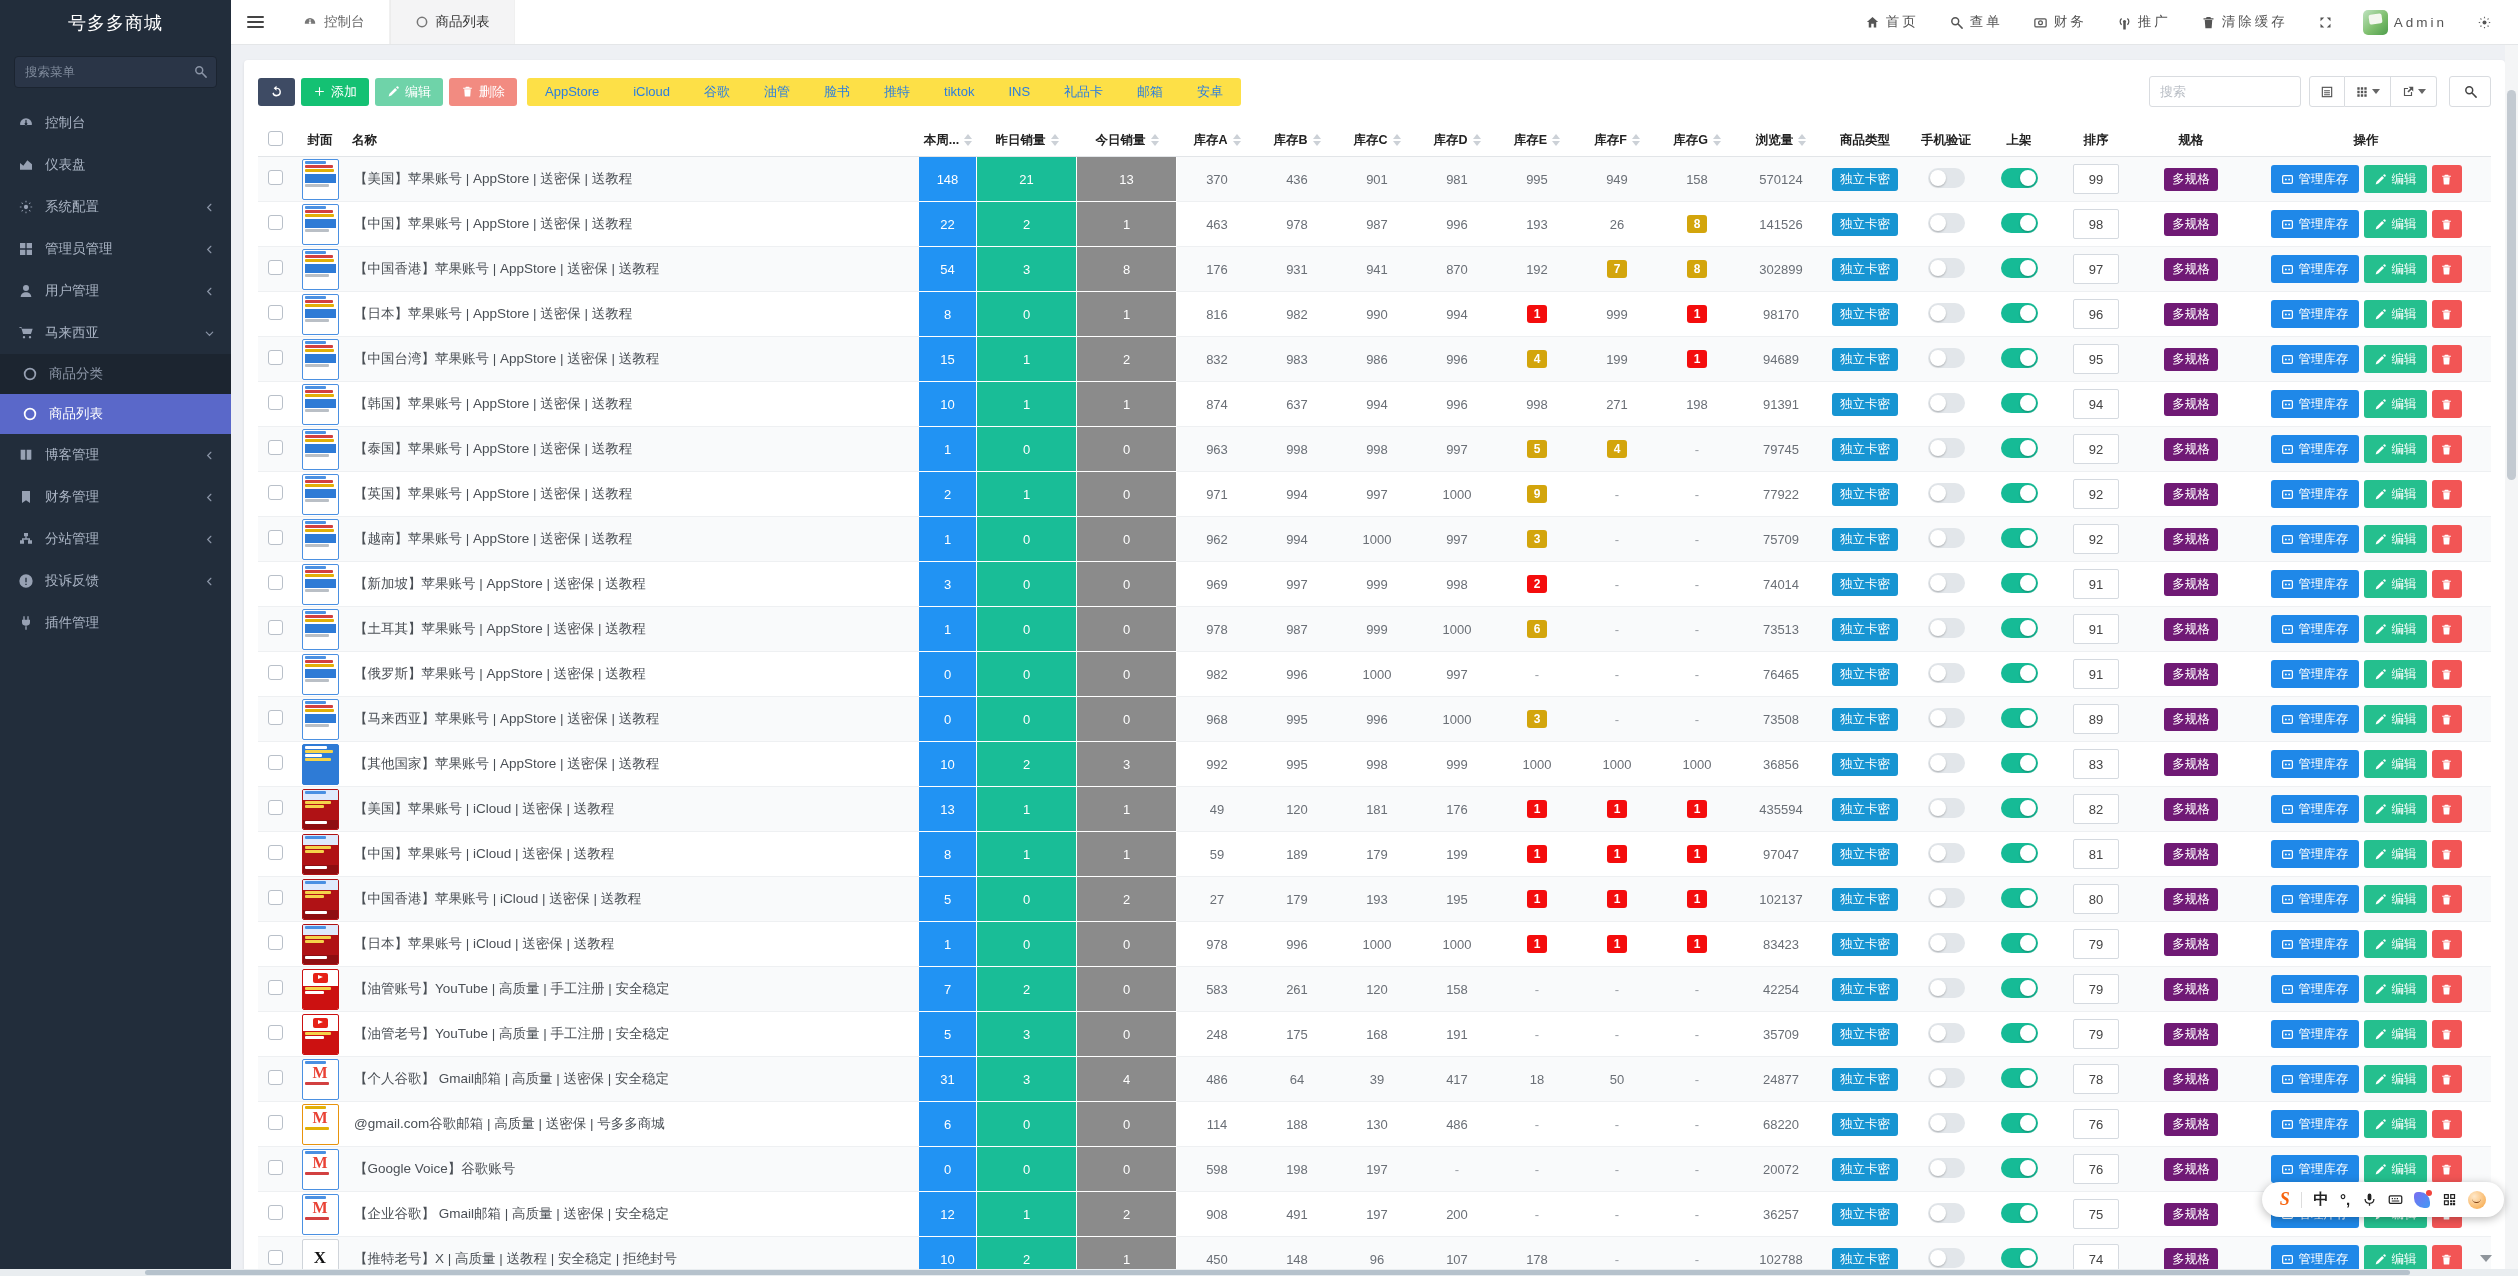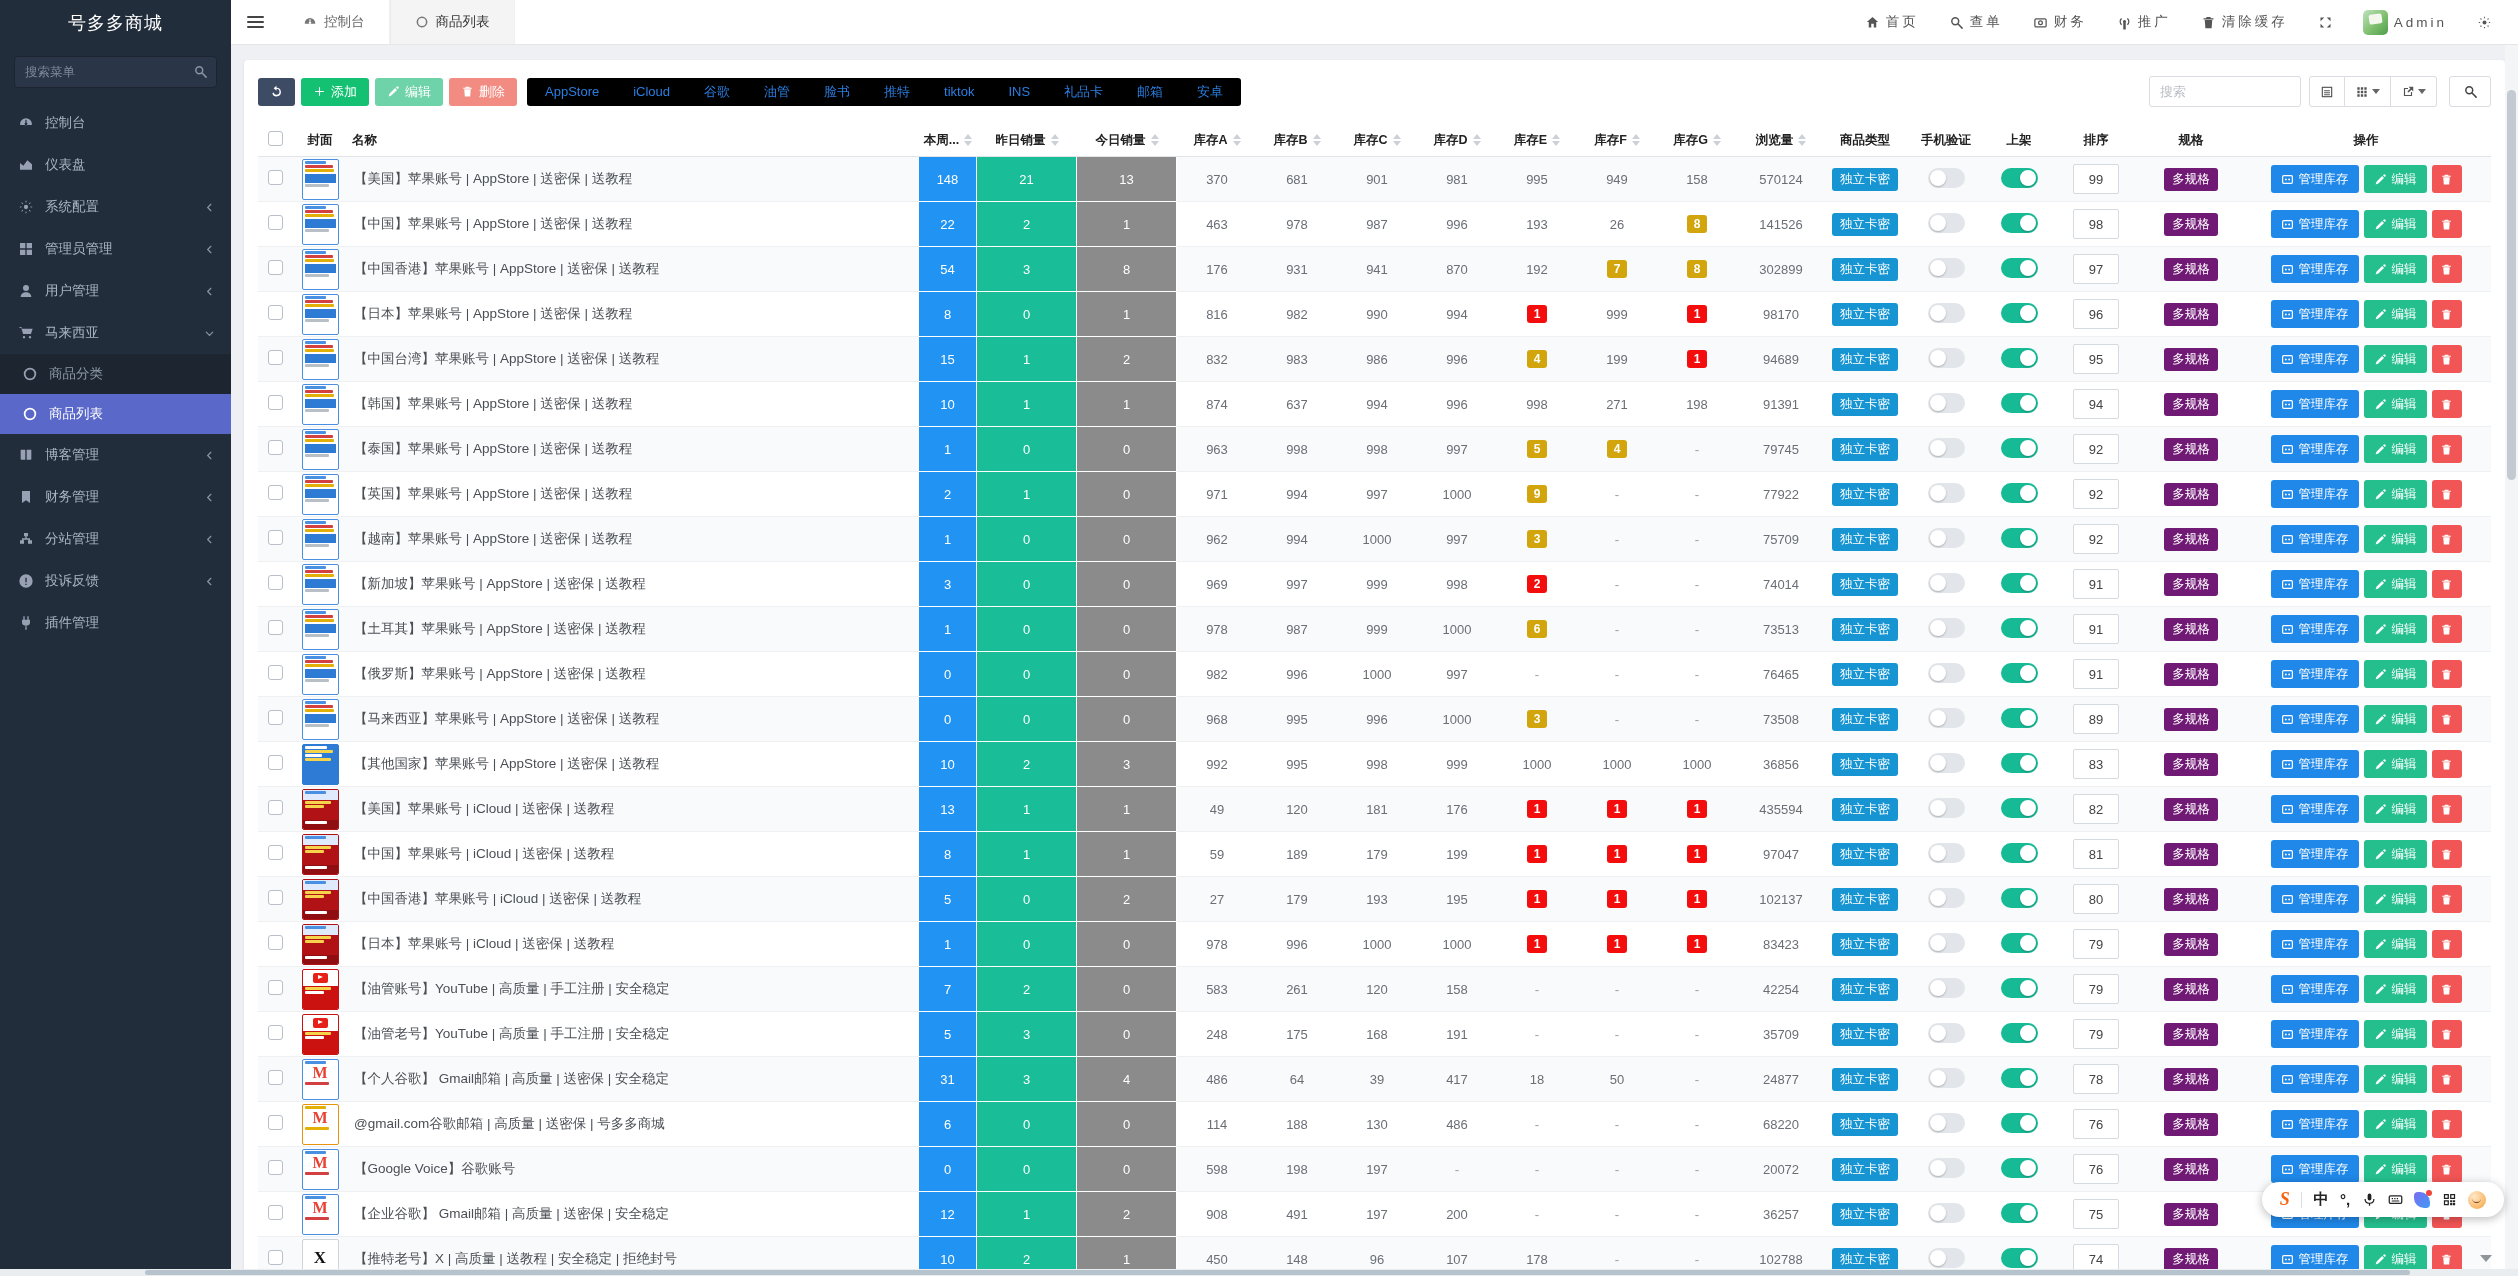--- a/index.html
+++ b/index.html
@@ -51,21 +51,21 @@
   .card { margin:15px 13px; background:#fff; border-radius:4px; box-shadow:0 1px 3px rgba(0,0,0,.09);
     padding:16px 14px 40px; }
   .toolbar { display:flex; align-items:center; gap:6px; margin-bottom:17px; }
   .tbtn { height:28px; border:none; border-radius:3px; color:#fff; font-size:13px; display:flex;
     align-items:center; gap:5px; padding:0 12px; cursor:pointer; font-family:inherit; }
   .tbtn .bicon { width:13px; height:13px; }
   .tbtn.refresh { background:#3e4b64; padding:0 12px; }
   .tbtn.add { background:#14c173; }
   .tbtn.edit { background:#6fd3a9; }
   .tbtn.del { background:#f28b81; }
-  .cat-bar { display:flex; align-items:center; gap:34px; background:#000000; border-radius:3px;
+  .cat-bar { display:flex; align-items:center; gap:34px; background:#fde047; border-radius:3px;
     height:28px; padding:0 18px; margin-left:4px; }
   .cat-link { color:#2a7ee0; font-size:13px; cursor:pointer; white-space:nowrap; }
   .tb-right { margin-left:auto; display:flex; align-items:center; gap:8px; }
   .tb-search { width:152px; height:31px; border:1px solid #d9dcе0; border:1px solid #d9dce0;
     border-radius:3px; font-size:13px; padding:0 10px; color:#444; outline:none; font-family:inherit; }
   .tb-search::placeholder { color:#b9bec5; }
   .btn-group { display:flex; }
   .vbtn { width:36px; height:31px; background:#fff; border:1px solid #d9dce0; display:flex;
     align-items:center; justify-content:center; gap:3px; cursor:pointer; color:#555; }
   .vbtn + .vbtn { border-left:none; }
@@ -653,21 +653,21 @@
                 <div class="bar t-line-gold" style="width: 85%;"></div>
                 <div class="seg solid-blue" style="height: 9px; margin: 2px 2px 0px;"></div>
                 <div class="bar t-line-gray" style="width: 70%;"></div>
               </div>
             </td>
             <td class="name">【美国】苹果账号 | AppStore | 送密保 | 送教程</td>
             <td class="sale c-week-cell">148</td>
             <td class="sale c-yest-cell">21</td>
             <td class="sale c-today-cell">13</td>
             <td><span>370</span></td>
-            <td><span>681</span></td>
+            <td><span>436</span></td>
             <td><span>901</span></td>
             <td><span>981</span></td>
             <td><span>995</span></td>
             <td><span>949</span></td>
             <td><span>158</span></td>
             <td>570124</td>
             <td><span class="badge info">独立卡密</span></td>
             <td><span class="toggle off"></span></td>
             <td><span class="toggle on"></span></td>
             <td><input class="sort-input" value="99" style=""></td>

